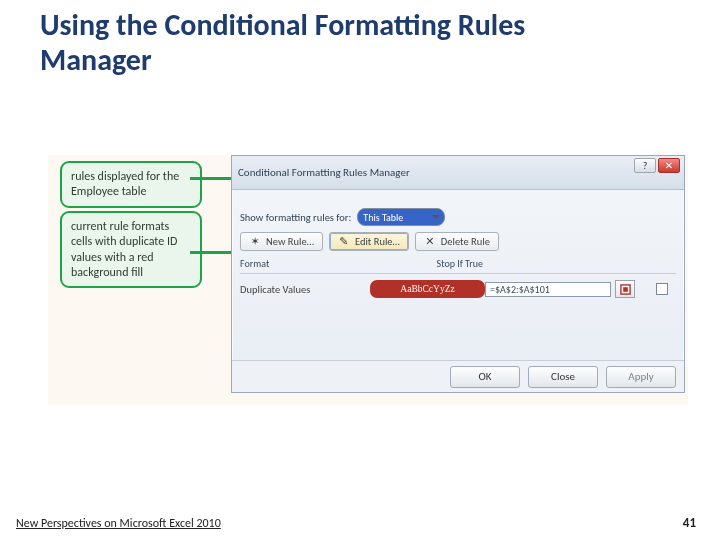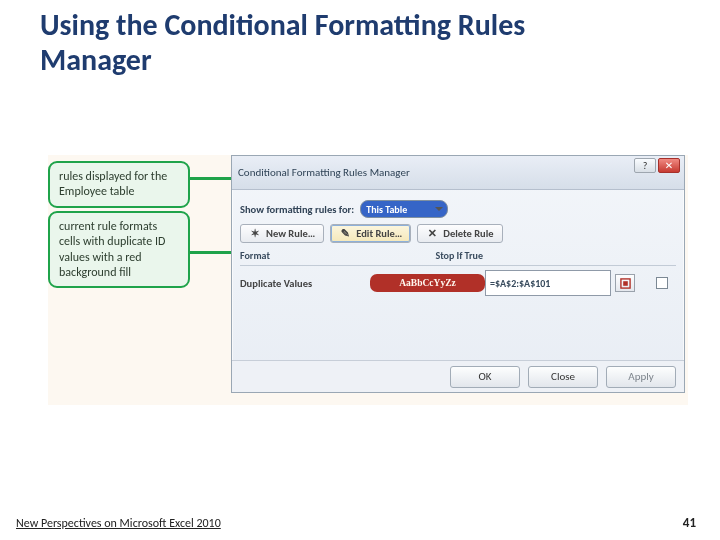--- a/index.html
+++ b/index.html
@@ -39,20 +39,21 @@
   .callout {
     position: absolute;
     background: #eaf6ec;
     border: 2px solid #1fa34a;
     border-radius: 9px;
     color: #2d3e2f;
     font-size: 12px;
     line-height: 1.28;
     padding: 6px 9px;
     width: 142px;
+    margin-left: 12px;
   }
   .callout.c1 { top: 6px;  left: 0; }
   .callout.c2 { top: 56px; left: 0; }
   .callout.c3 { top: 150px; left: 267px; }
 
   .co-arm {
     position: absolute;
     background: #1fa34a;
   }
 
@@ -82,21 +83,21 @@
   .win-btn {
     width: 22px; height: 15px;
     display:flex; align-items:center; justify-content:center;
     font-size: 10px;
     border:1px solid #9ea6af;
     background: linear-gradient(#f9fcff,#d9dfe6);
     border-radius:2px;
   }
   .win-btn.close { background: linear-gradient(#f08a82,#c63a31); color:#fff; border-color:#a6302a; }
 
-  .dlg-body { padding: 10px 8px 4px; font-weight: bold; }
+  .dlg-body { padding: 18px 8px 4px; }
   .row { display:flex; align-items:center; gap:6px; margin-bottom:6px; }
   .label { font-size: 10.5px; color: #324457; }
   .select {
     height: 18px;
     background:#fff;
     border:1px solid #8090a0;
     display:flex; align-items:center;
     padding:0 16px 0 5px;
     position:relative;
     color:#fff;
@@ -144,21 +145,21 @@
     color:#fff8f0;
     display:flex; align-items:center; justify-content:center;
     font-size:9.5px;
     font-family: Georgia, serif;
     border-radius: 7px;
   }
   .applies {
     display:flex; align-items:center; gap:4px;
   }
   .applies-input{
-    height:26px; flex:1;
+    height:15px; flex:1;
     border:1px solid #8f9aa8;
     background:#fff;
     padding:0 4px;
     font-size:10px;
     color:#374a5c;
     display:flex; align-items:center;text-align:right;
   }
   .ref-btn{
     width:20px; height:18px;
     border:1px solid #9aa2ac;

